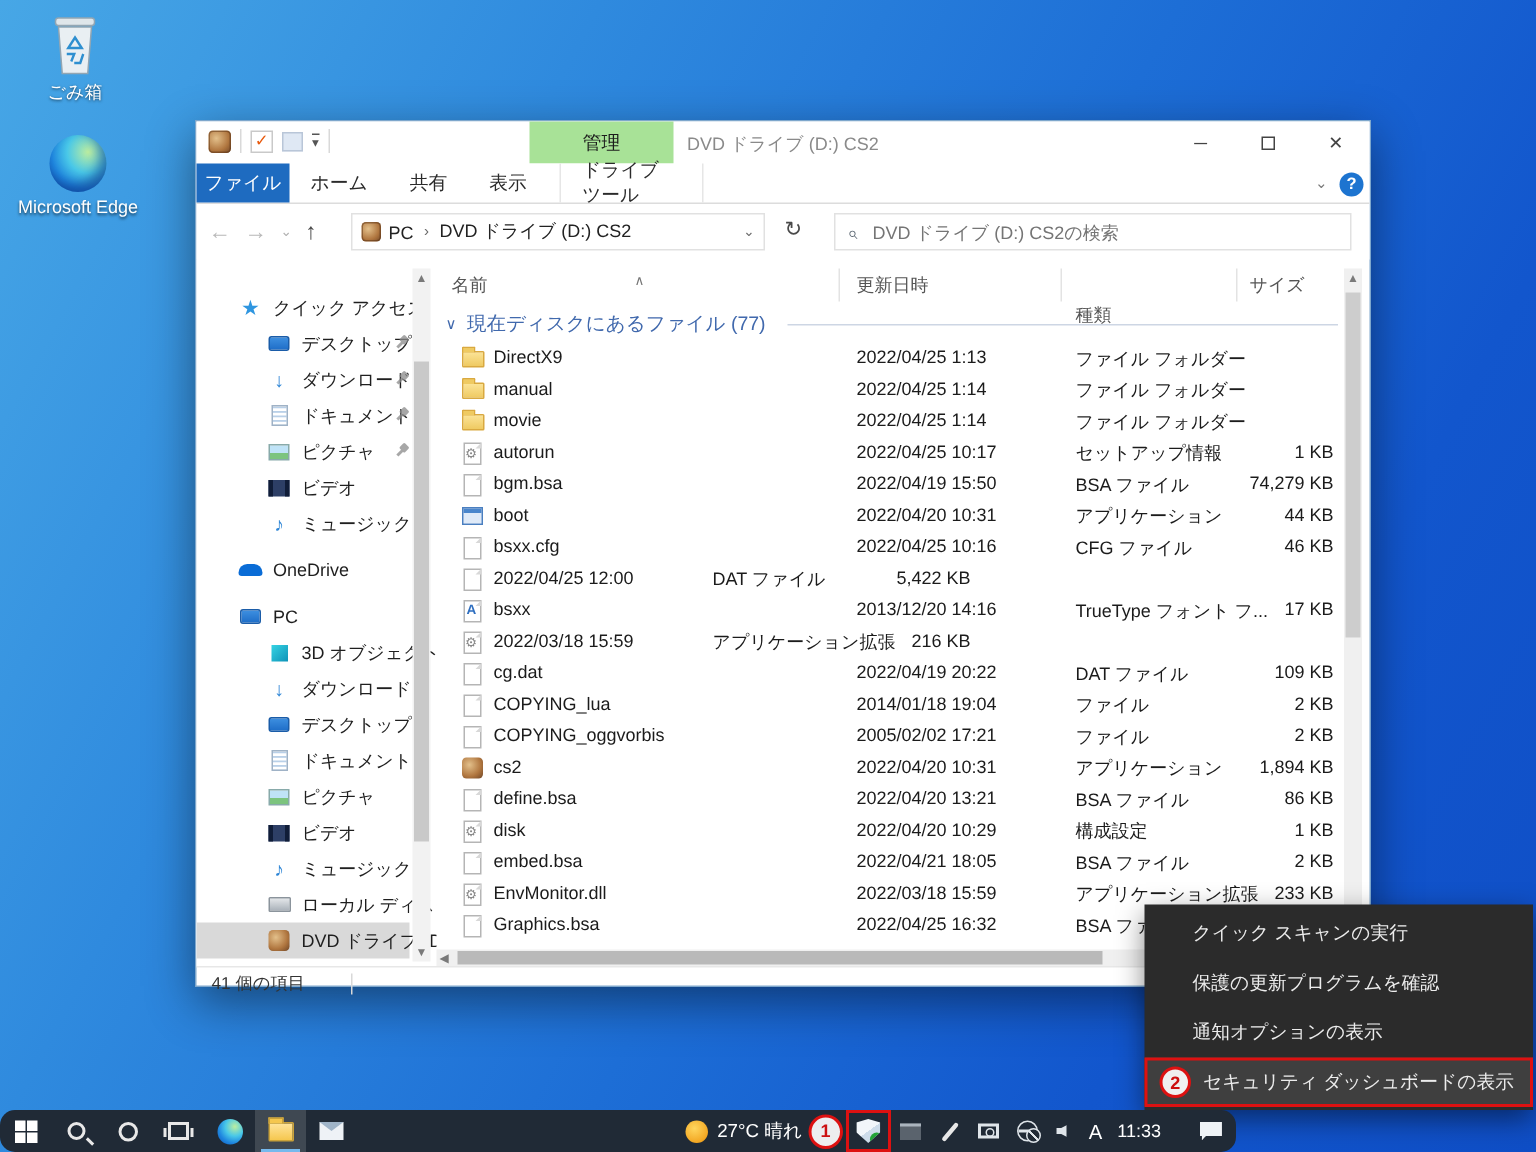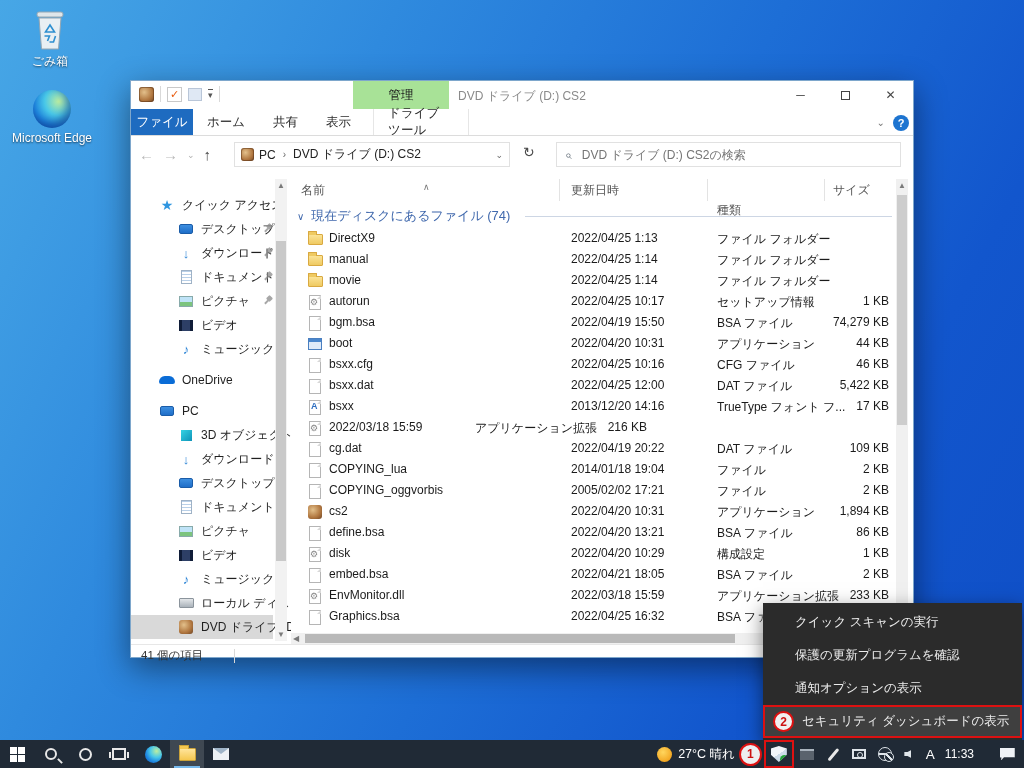--- a/index.html
+++ b/index.html
@@ -116,21 +116,21 @@
   .statusbar{position:relative;height:22px;border-top:1px solid #e7e7e7;display:flex;align-items:center;padding-left:10px;color:#333;font-size:11.5px;}
   .statusbar .sdiv{position:absolute;left:103px;top:4px;width:1px;height:14px;background:#d8d8d8;}
   
   .cmenu{position:absolute;left:763px;top:603px;width:259px;height:137px;background:#2b2b2b;
     box-shadow:0 6px 18px rgba(0,0,0,.5);padding-top:3px;color:#ececec;font-size:12.5px;}
   .mitem{height:33px;display:flex;align-items:center;padding-left:32px;white-space:nowrap;}
   .mitem.hl{background:#3f3f3f;border:2px solid #dd1111;padding-left:8px;gap:8px;}
   .circ2{width:21px;height:21px;border-radius:50%;border:2px solid #dd1111;background:rgba(255,255,255,.92);
     color:#cc1111;font-weight:bold;font-size:12px;display:flex;align-items:center;justify-content:center;flex:0 0 21px;}
   
-  .taskbar{position:absolute;left:0;top:740px;width:1024px;height:28px;background:#202a36;display:flex;align-items:center;}
+  .taskbar{position:absolute;left:0;top:740px;width:824px;height:28px;background:#202a36;display:flex;align-items:center;border-radius:10px;}
   .tb-btn{width:34px;height:28px;display:flex;align-items:center;justify-content:center;position:relative;}
   .tb-btn.active{background:rgba(255,255,255,.14);}
   .tb-btn.active::after{content:"";position:absolute;left:4px;right:4px;bottom:0;height:2.5px;background:#76b9ed;}
   .win-logo{width:15px;height:15px;display:grid;grid-template-columns:7px 7px;grid-template-rows:7px 7px;gap:1px;}
   .win-logo b{background:#fff;}
   .t-search{width:12px;height:12px;border:2px solid #e8e8e8;border-radius:50%;position:relative;}
   .t-search::after{content:"";position:absolute;left:10px;top:10px;width:6px;height:2px;background:#e8e8e8;transform:rotate(45deg);}
   .t-cortana{width:13px;height:13px;border:2.5px solid #e8e8e8;border-radius:50%;}
   .t-taskview{width:14px;height:12px;border:2px solid #e8e8e8;position:relative;}
   .t-taskview::before{content:"";position:absolute;left:-5px;top:2px;width:2px;height:6px;background:#e8e8e8;}
@@ -363,21 +363,21 @@
           <span style="left:10px;">名前</span>
           <span style="left:280px;">更新日時</span>
           <span style="left:426px;margin-top:20px;">種類</span>
           <span style="left:542px;">サイズ</span>
           <span class="vsep" style="left:268px;"></span>
           <span class="vsep" style="left:416px;"></span>
           <span class="vsep" style="left:533px;"></span>
         </div>
         <div class="group">
           <span class="chev">∨</span>
-          <span>現在ディスクにあるファイル (74)</span>
+          <span>現在ディスクにあるファイル (77)</span>
           <span class="rule"></span>
         </div>
         <div class="rows" id="file-rows">
             <div class="frow">
               <span class="fi fi-folder">
                 <i></i>
               </span>
               <span class="nm">DirectX9</span>
               <span class="dt">2022/04/25 1:13</span>
               <span class="tp">ファイル フォルダー</span>
@@ -435,21 +435,20 @@
               </span>
               <span class="nm">bsxx.cfg</span>
               <span class="dt">2022/04/25 10:16</span>
               <span class="tp">CFG ファイル</span>
               <span class="sz">46 KB</span>
             </div>
             <div class="frow">
               <span class="fi fi-file">
                 <i></i>
               </span>
-              <span class="nm">bsxx.dat</span>
               <span class="dt">2022/04/25 12:00</span>
               <span class="tp">DAT ファイル</span>
               <span class="sz">5,422 KB</span>
             </div>
             <div class="frow">
               <span class="fi fi-font">
                 <i></i>
                 <em>A</em>
               </span>
               <span class="nm">bsxx</span>

